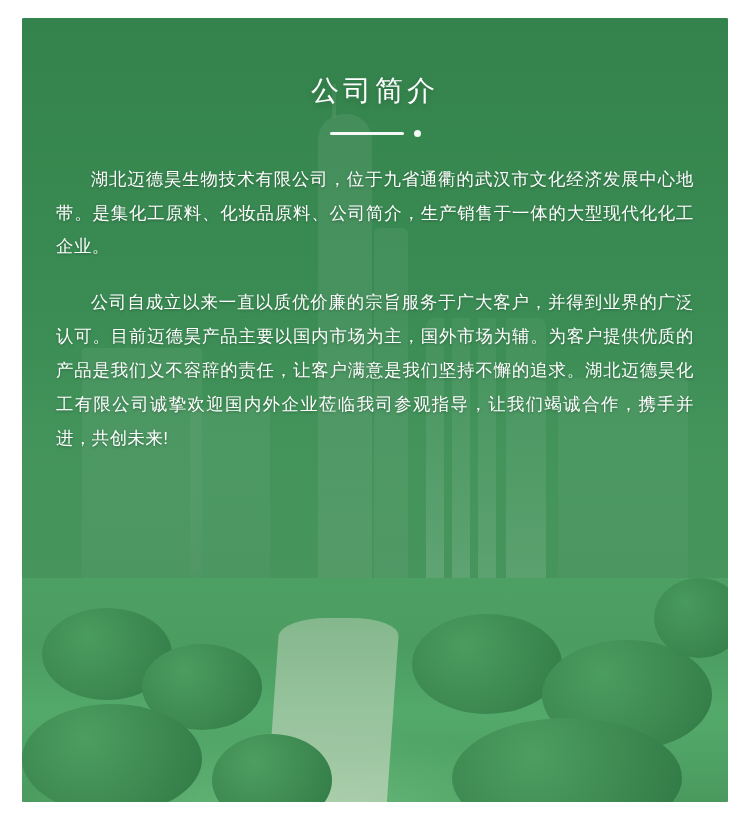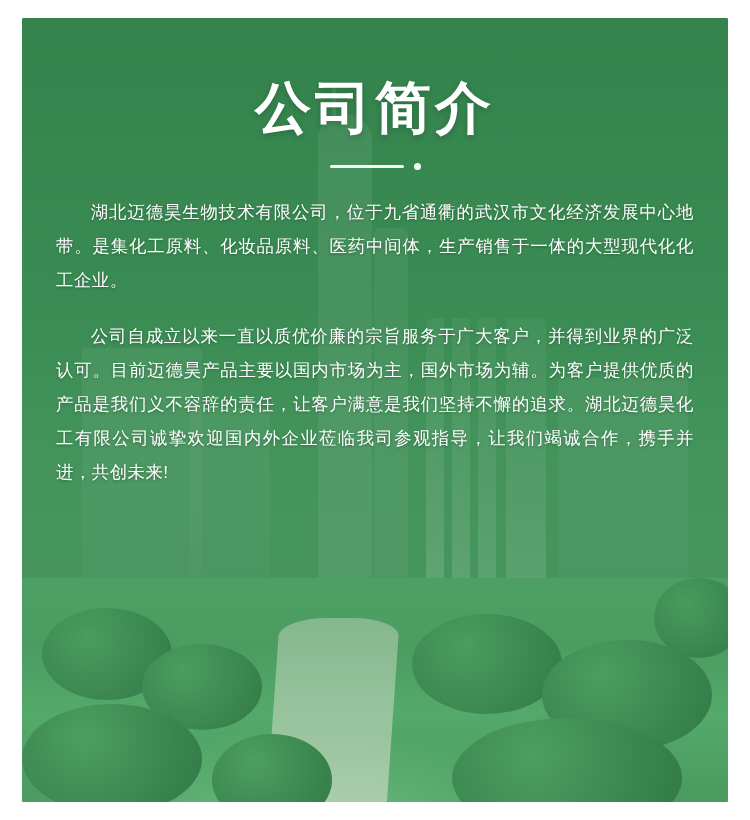--- a/index.html
+++ b/index.html
@@ -158,22 +158,22 @@
   .content {
     position: absolute;
     inset: 0;
     padding: 56px 34px 0 34px;
     box-sizing: border-box;
   }
 
   .title {
     text-align: center;
     color: #ffffff;
-    font-size: 56px;
-    font-weight: bold;
+    font-size: 28px;
+    font-weight: normal;
     letter-spacing: 4px;
     line-height: 1.2;
     text-shadow: 0 2px 6px rgba(0,0,0,0.22);
     margin: 0;
   }
 
   .divider {
     display: flex;
     align-items: center;
     justify-content: center;
@@ -235,18 +235,18 @@
     <div class="overlay"></div>
 
     <div class="content">
       <h1 class="title">公司简介</h1>
 
       <div class="divider">
         <span class="bar"></span>
         <span class="dot"></span>
       </div>
 
-      <p class="body-text">湖北迈德昊生物技术有限公司，位于九省通衢的武汉市文化经济发展中心地带。是集化工原料、化妆品原料、医药中间体，生产销售于一体的大型现代化化工企业。</p>
+      <p class="body-text">湖北迈德昊生物技术有限公司，位于九省通衢的武汉市文化经济发展中心地带。是集化工原料、化妆品原料、公司简介，生产销售于一体的大型现代化化工企业。</p>
       <p class="body-text">公司自成立以来一直以质优价廉的宗旨服务于广大客户，并得到业界的广泛认可。目前迈德昊产品主要以国内市场为主，国外市场为辅。为客户提供优质的产品是我们义不容辞的责任，让客户满意是我们坚持不懈的追求。湖北迈德昊化工有限公司诚挚欢迎国内外企业莅临我司参观指导，让我们竭诚合作，携手并进，共创未来!</p>
     </div>
 
   </div>
 </div>
 
 </body></html>

